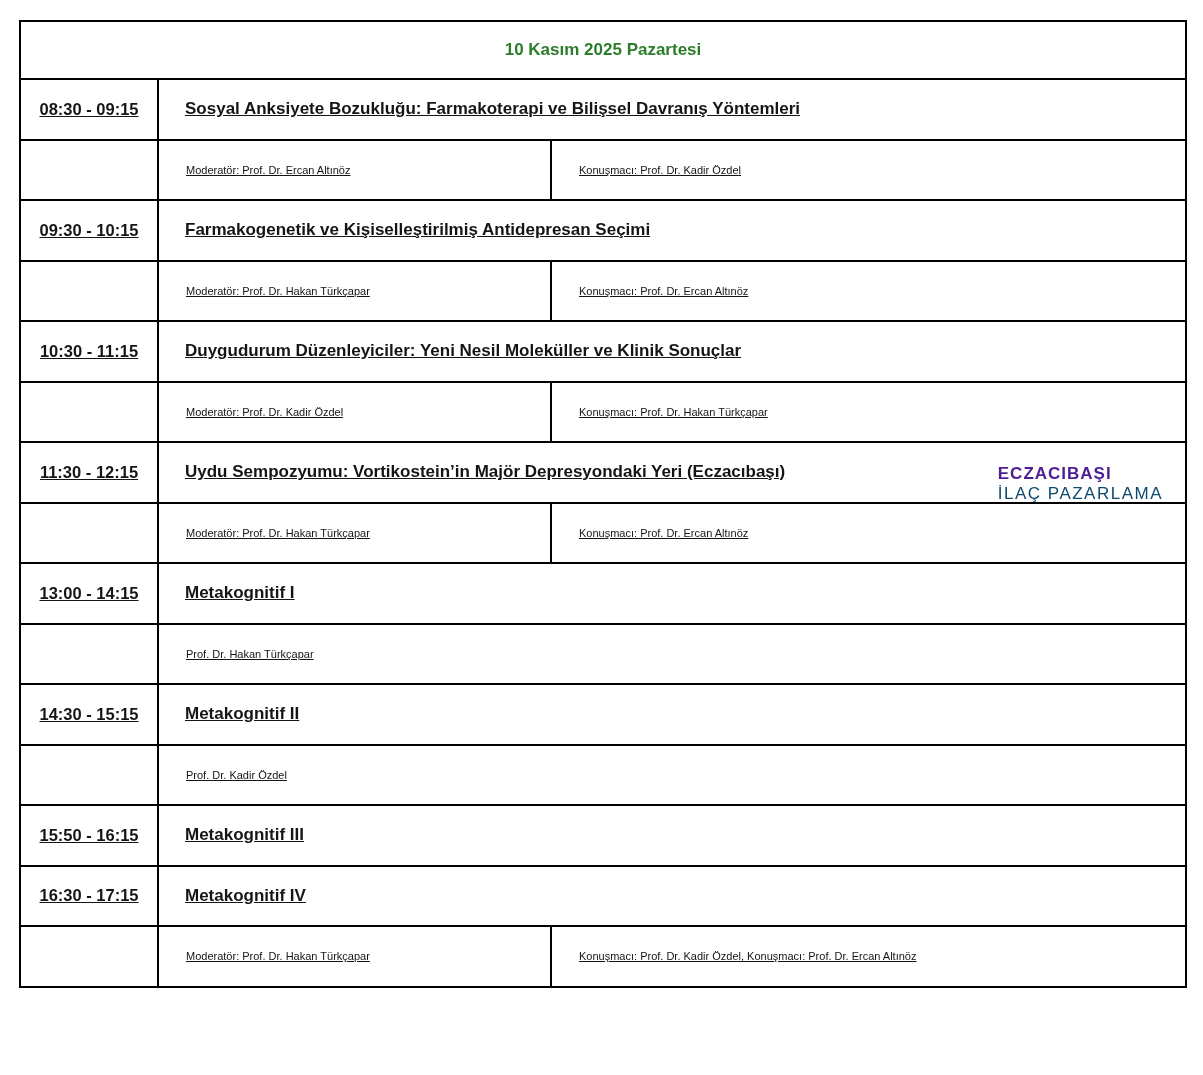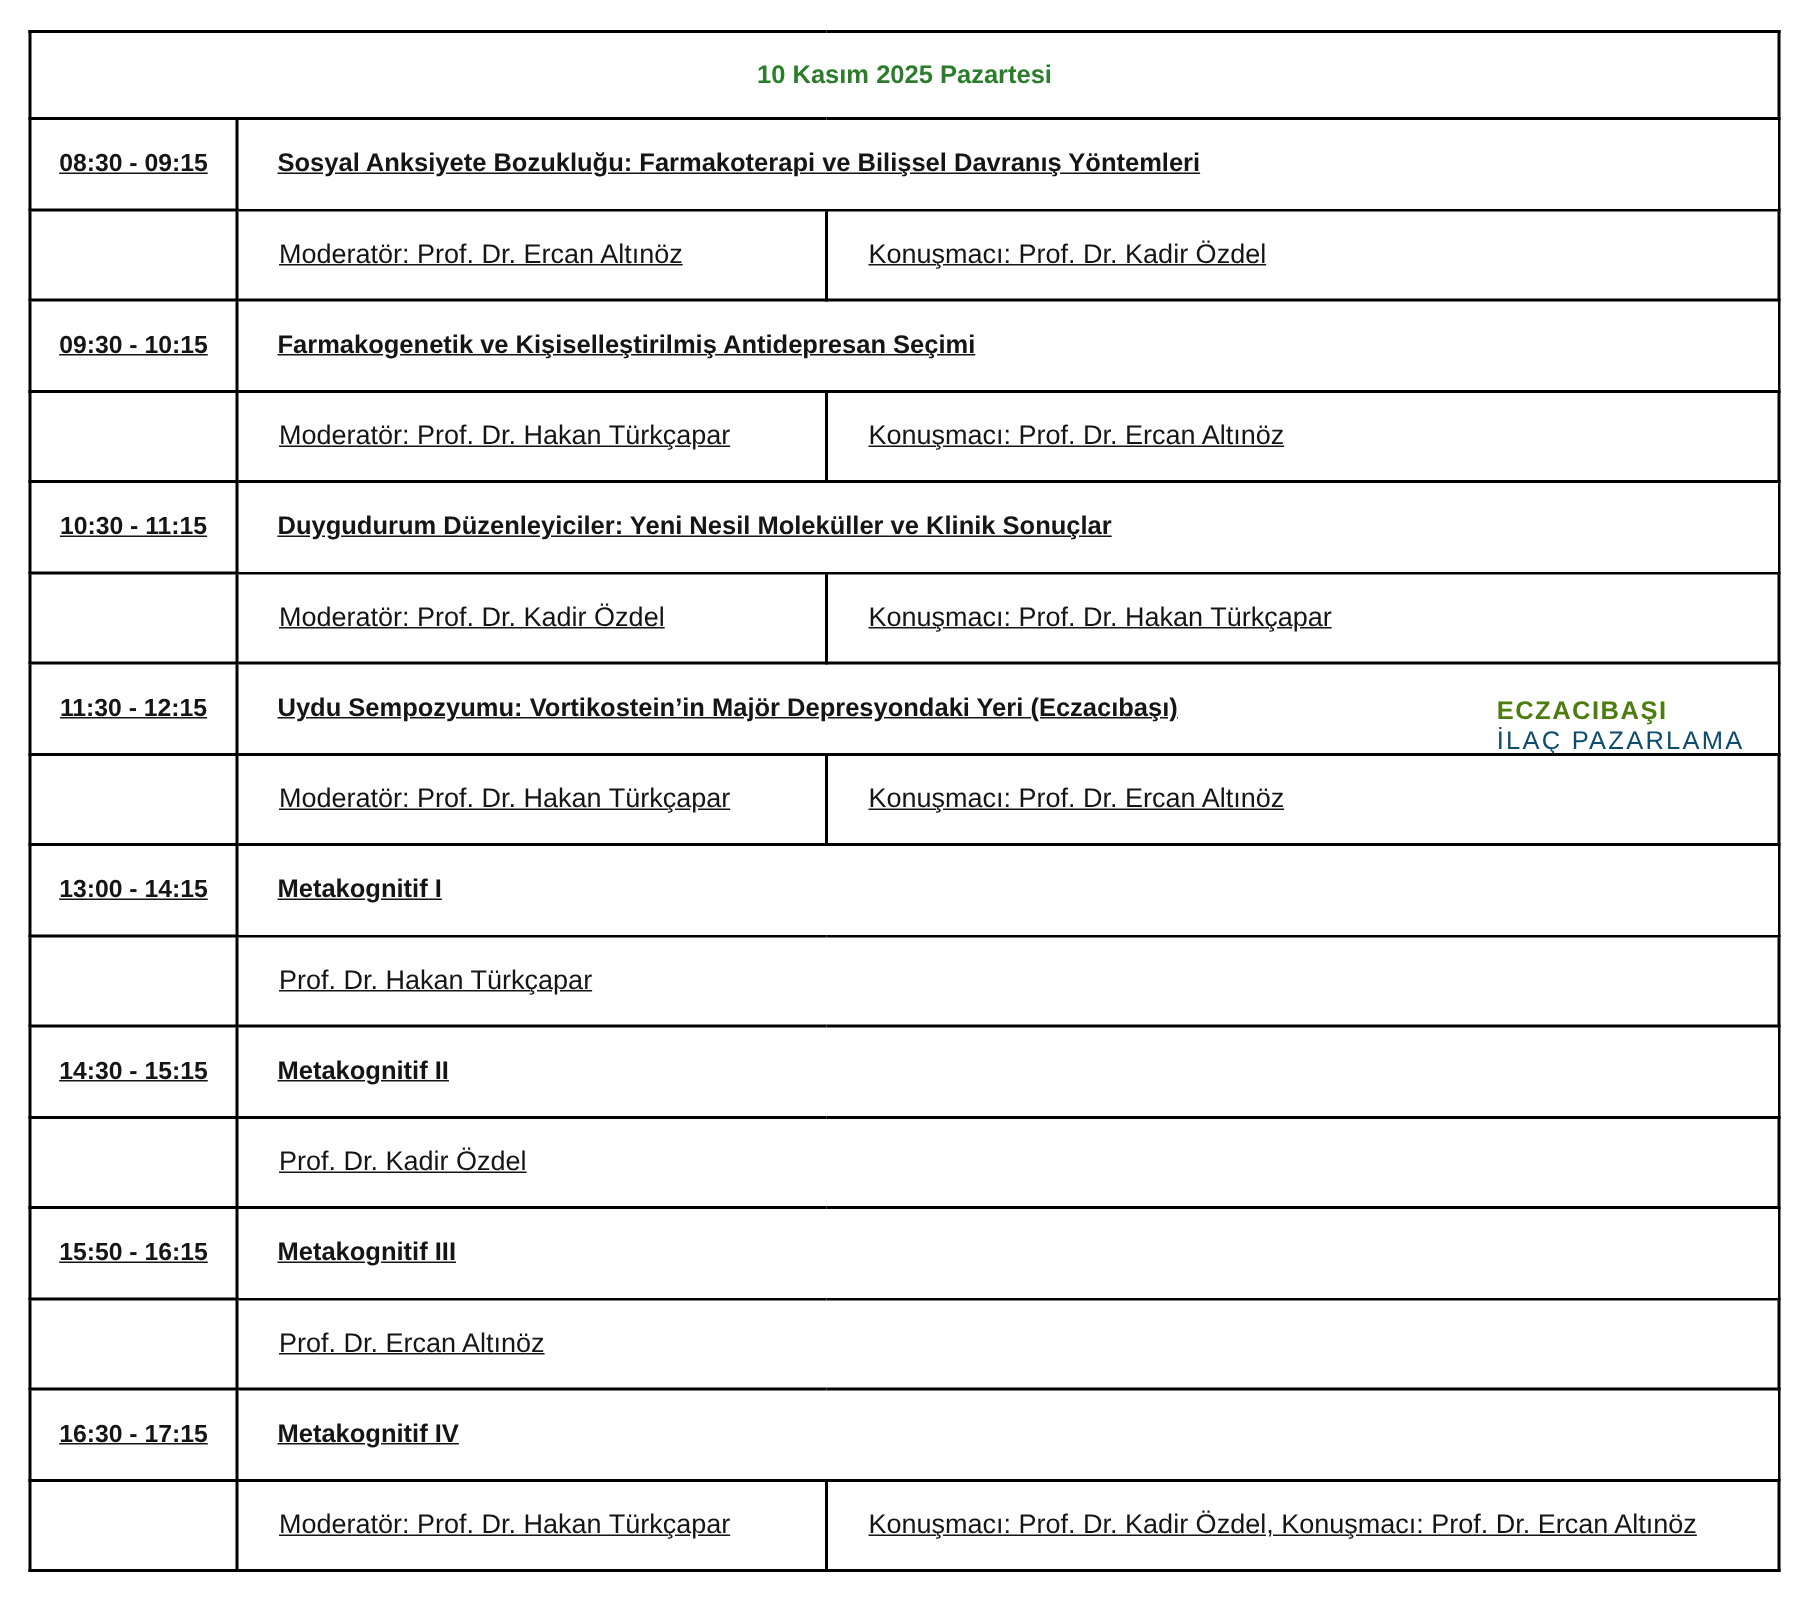--- a/index.html
+++ b/index.html
@@ -49,40 +49,40 @@
     font-size: 16.5px;
   }
   td.title-cell {
     font-weight: bold;
     font-size: 17px;
     padding-left: 26px;
     position: relative;
   }
   td.person-cell {
     font-weight: normal;
-    font-size: 18px;
+    font-size: 11px;
     padding-left: 27px;
   }
   .sponsor-logo {
     position: absolute;
     right: 14px;
     bottom: -8px;
     background: #ffffff;
     padding: 3px 8px 5px 8px;
     z-index: 5;
     line-height: 1.15;
     text-align: left;
     border-bottom: 1px solid #e2e0dd;
   }
   .sponsor-logo .logo-line1 {
     display: block;
     font-weight: bold;
     font-size: 17px;
     letter-spacing: 1px;
-    color: #4d7c0f;
+    color: #4c1d95;
   }
   .sponsor-logo .logo-line2 {
     display: block;
     font-weight: normal;
     font-size: 17px;
     letter-spacing: 1.5px;
     color: #0c4a6e;
     text-align: right;
   }
 </style>
@@ -162,24 +162,20 @@
       </tr>
       <tr class="body-row">
         <td class="time-cell"></td>
         <td class="person-cell" colspan="2">Prof. Dr. Kadir Özdel</td>
       </tr>
 
       <tr class="body-row">
         <td class="time-cell">15:50 - 16:15</td>
         <td class="title-cell" colspan="2">Metakognitif III</td>
       </tr>
-      <tr class="body-row">
-        <td class="time-cell"></td>
-        <td class="person-cell" colspan="2">Prof. Dr. Ercan Altınöz</td>
-      </tr>
 
       <tr class="body-row">
         <td class="time-cell">16:30 - 17:15</td>
         <td class="title-cell" colspan="2">Metakognitif IV</td>
       </tr>
       <tr class="body-row">
         <td class="time-cell"></td>
         <td class="person-cell">Moderatör: Prof. Dr. Hakan Türkçapar</td>
         <td class="person-cell">Konuşmacı: Prof. Dr. Kadir Özdel, Konuşmacı: Prof. Dr. Ercan Altınöz</td>
       </tr>

